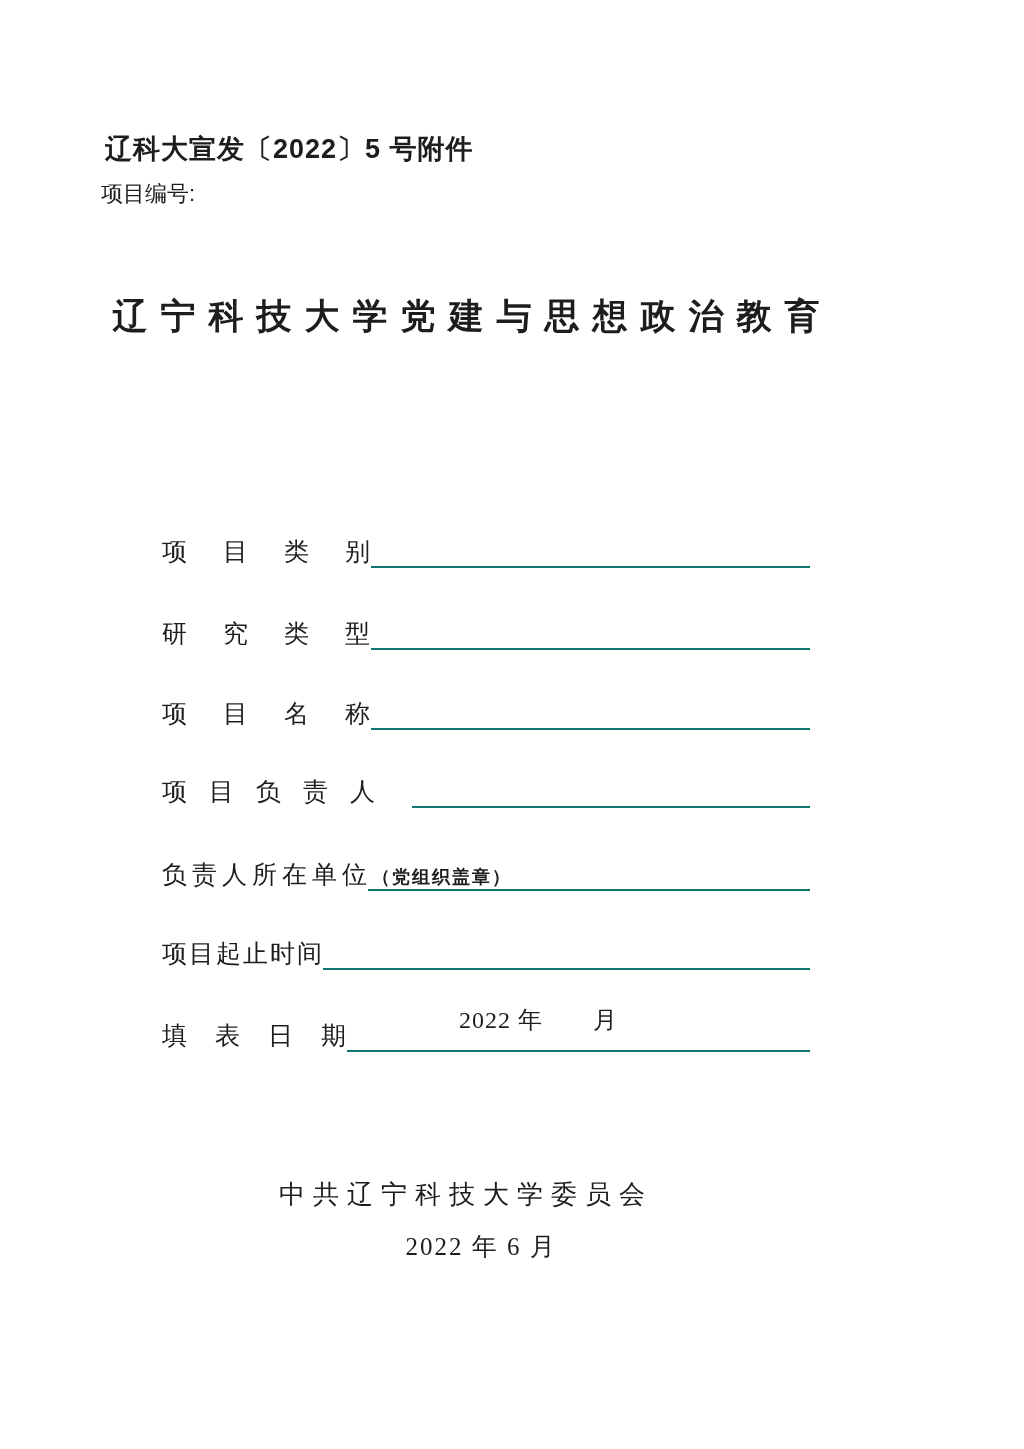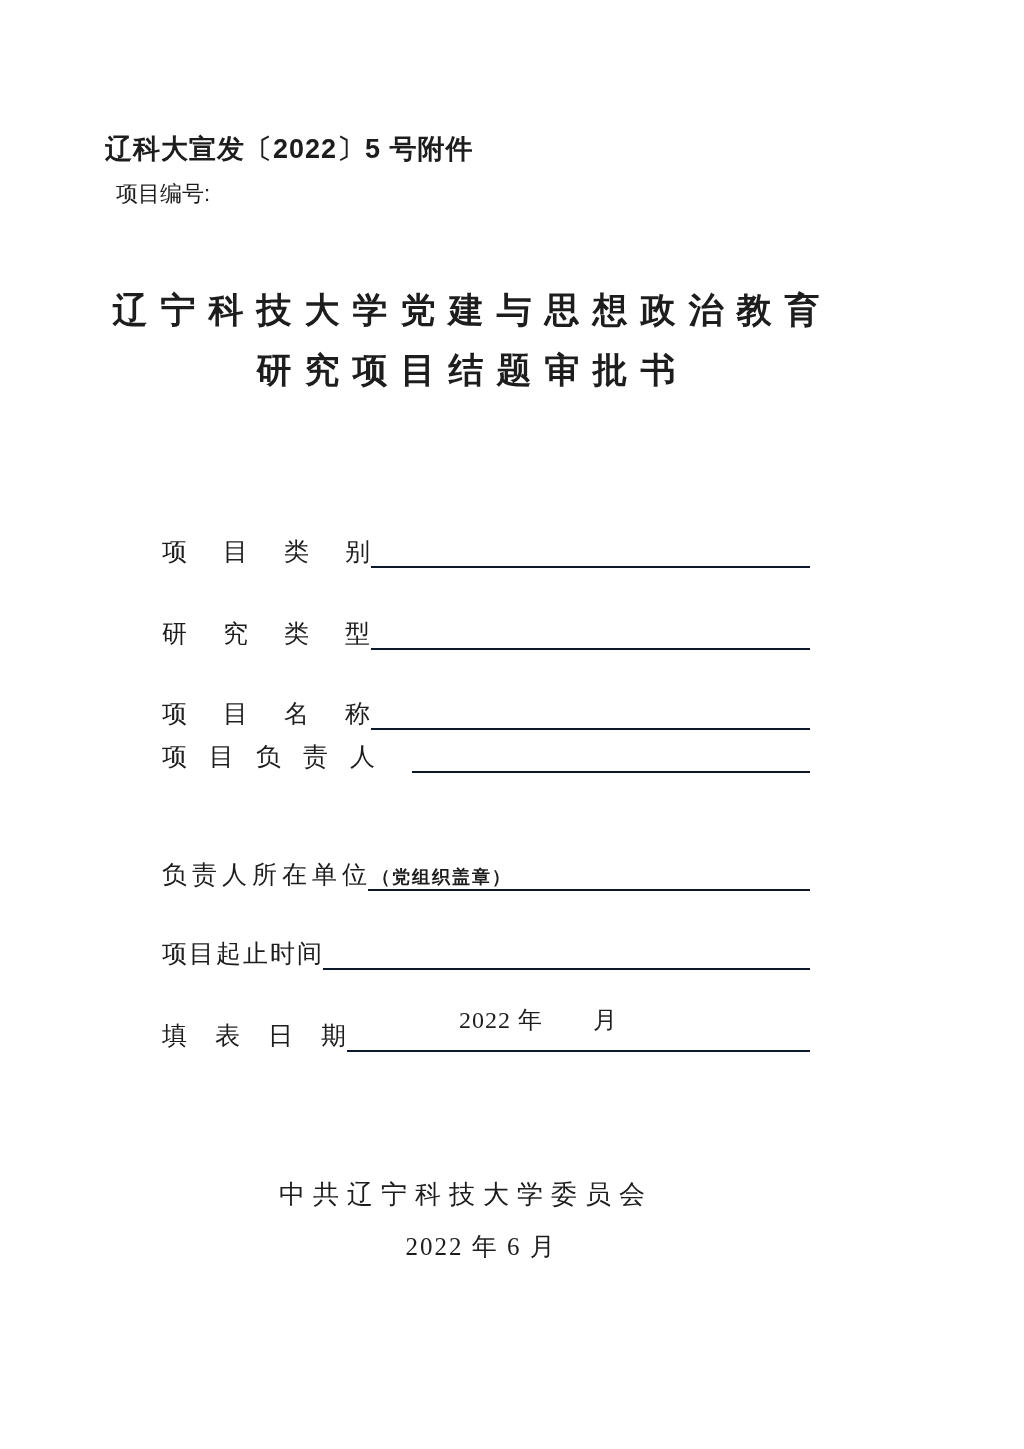--- a/index.html
+++ b/index.html
@@ -6,48 +6,48 @@
   .page{
     position:relative;width:932px;height:1449px;background:#fff;
     font-family:"Liberation Serif",serif;color:#1d1d1d;overflow:hidden;
   }
   .doc-number{
     position:absolute;left:105px;top:131px;
     font-family:"Liberation Sans",sans-serif;font-weight:bold;
     font-size:27px;letter-spacing:1px;white-space:nowrap;
   }
   .project-number{
-    position:absolute;left:116px;top:179px;
+    position:absolute;left:101px;top:179px;
     font-family:"Liberation Sans",sans-serif;font-size:22px;white-space:nowrap;
   }
   .title{
-    position:absolute;left:0;right:0;top:280px;margin:0;
+    position:absolute;left:0;right:0;top:286px;margin:0;
     text-align:center;font-family:"Liberation Sans",sans-serif;
     font-weight:bold;font-size:35px;line-height:60px;letter-spacing:13px;
   }
   .title .title-line{display:block;padding-left:13px;white-space:nowrap;}
 
   .form-row{
     position:absolute;left:162px;width:648px;height:38px;
     display:flex;align-items:flex-end;font-size:25px;line-height:1;
   }
   .flabel{
     flex:0 0 auto;overflow:hidden;white-space:nowrap;padding-bottom:4px;
   }
   .w-cat {width:209px;letter-spacing:36px;}
   .w-lead{width:214px;letter-spacing:22px;}
   .w-unit{width:206px;letter-spacing:5px;}
   .w-dur {width:161px;letter-spacing:2px;text-align:center;}
   .w-date{width:185px;letter-spacing:28px;}
   .fline{
     flex:1 1 auto;align-self:stretch;
-    border-bottom:2px solid #0f172a;
+    border-bottom:2px solid #0f766e;
     display:flex;align-items:flex-end;
   }
-  .row1{top:530px;} .row2{top:612px;} .row3{top:692px;} .row4{top:735px;gap:36px;}
+  .row1{top:530px;} .row2{top:612px;} .row3{top:692px;} .row4{top:770px;gap:36px;}
   .row5{top:853px;} .row6{top:932px;} .row7{top:1014px;}
   .hint{
     font-size:18px;font-weight:bold;letter-spacing:2px;
     padding:0 2px 3px 4px;white-space:nowrap;
   }
   .fill{
     font-size:24px;padding-left:112px;padding-bottom:18px;
     white-space:pre;letter-spacing:1px;
   }
   .footer{
@@ -65,21 +65,20 @@
 <body>
 
 <div class="page">
 
   <div class="doc-number">辽科大宣发〔2022〕5 号附件</div>
 
   <div class="project-number">项目编号:</div>
 
   <h1 class="title">
     <span class="title-line">辽宁科技大学党建与思想政治教育</span>
-    <span class="title-line">研究项目结题审批书</span>
   </h1>
 
   <div class="form-row row1">
     <span class="flabel w-cat">项目类别</span>
     <span class="fline"></span>
   </div>
 
   <div class="form-row row2">
     <span class="flabel w-cat">研究类型</span>
     <span class="fline"></span>

